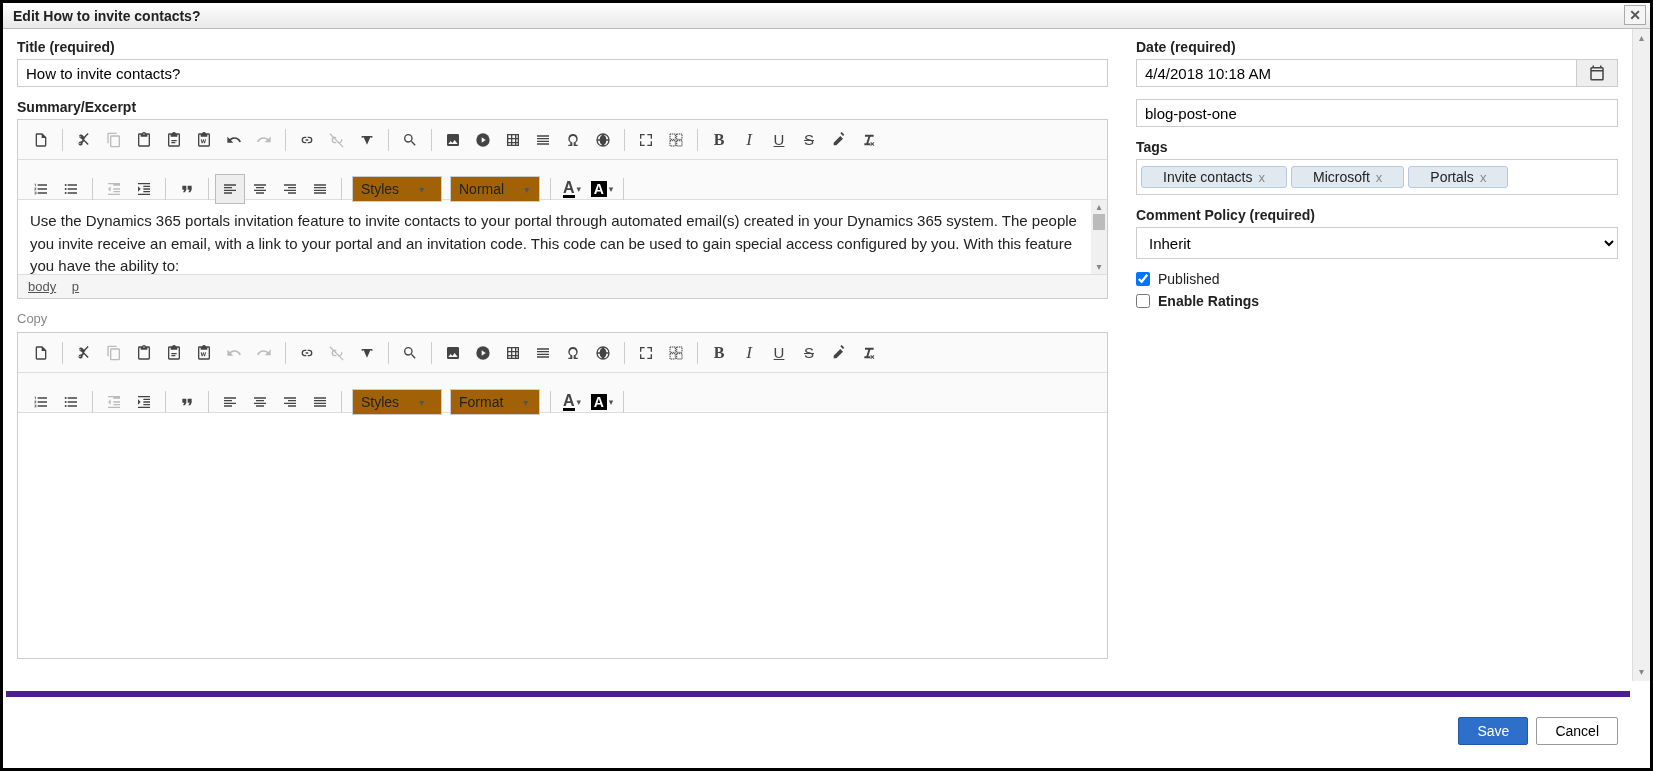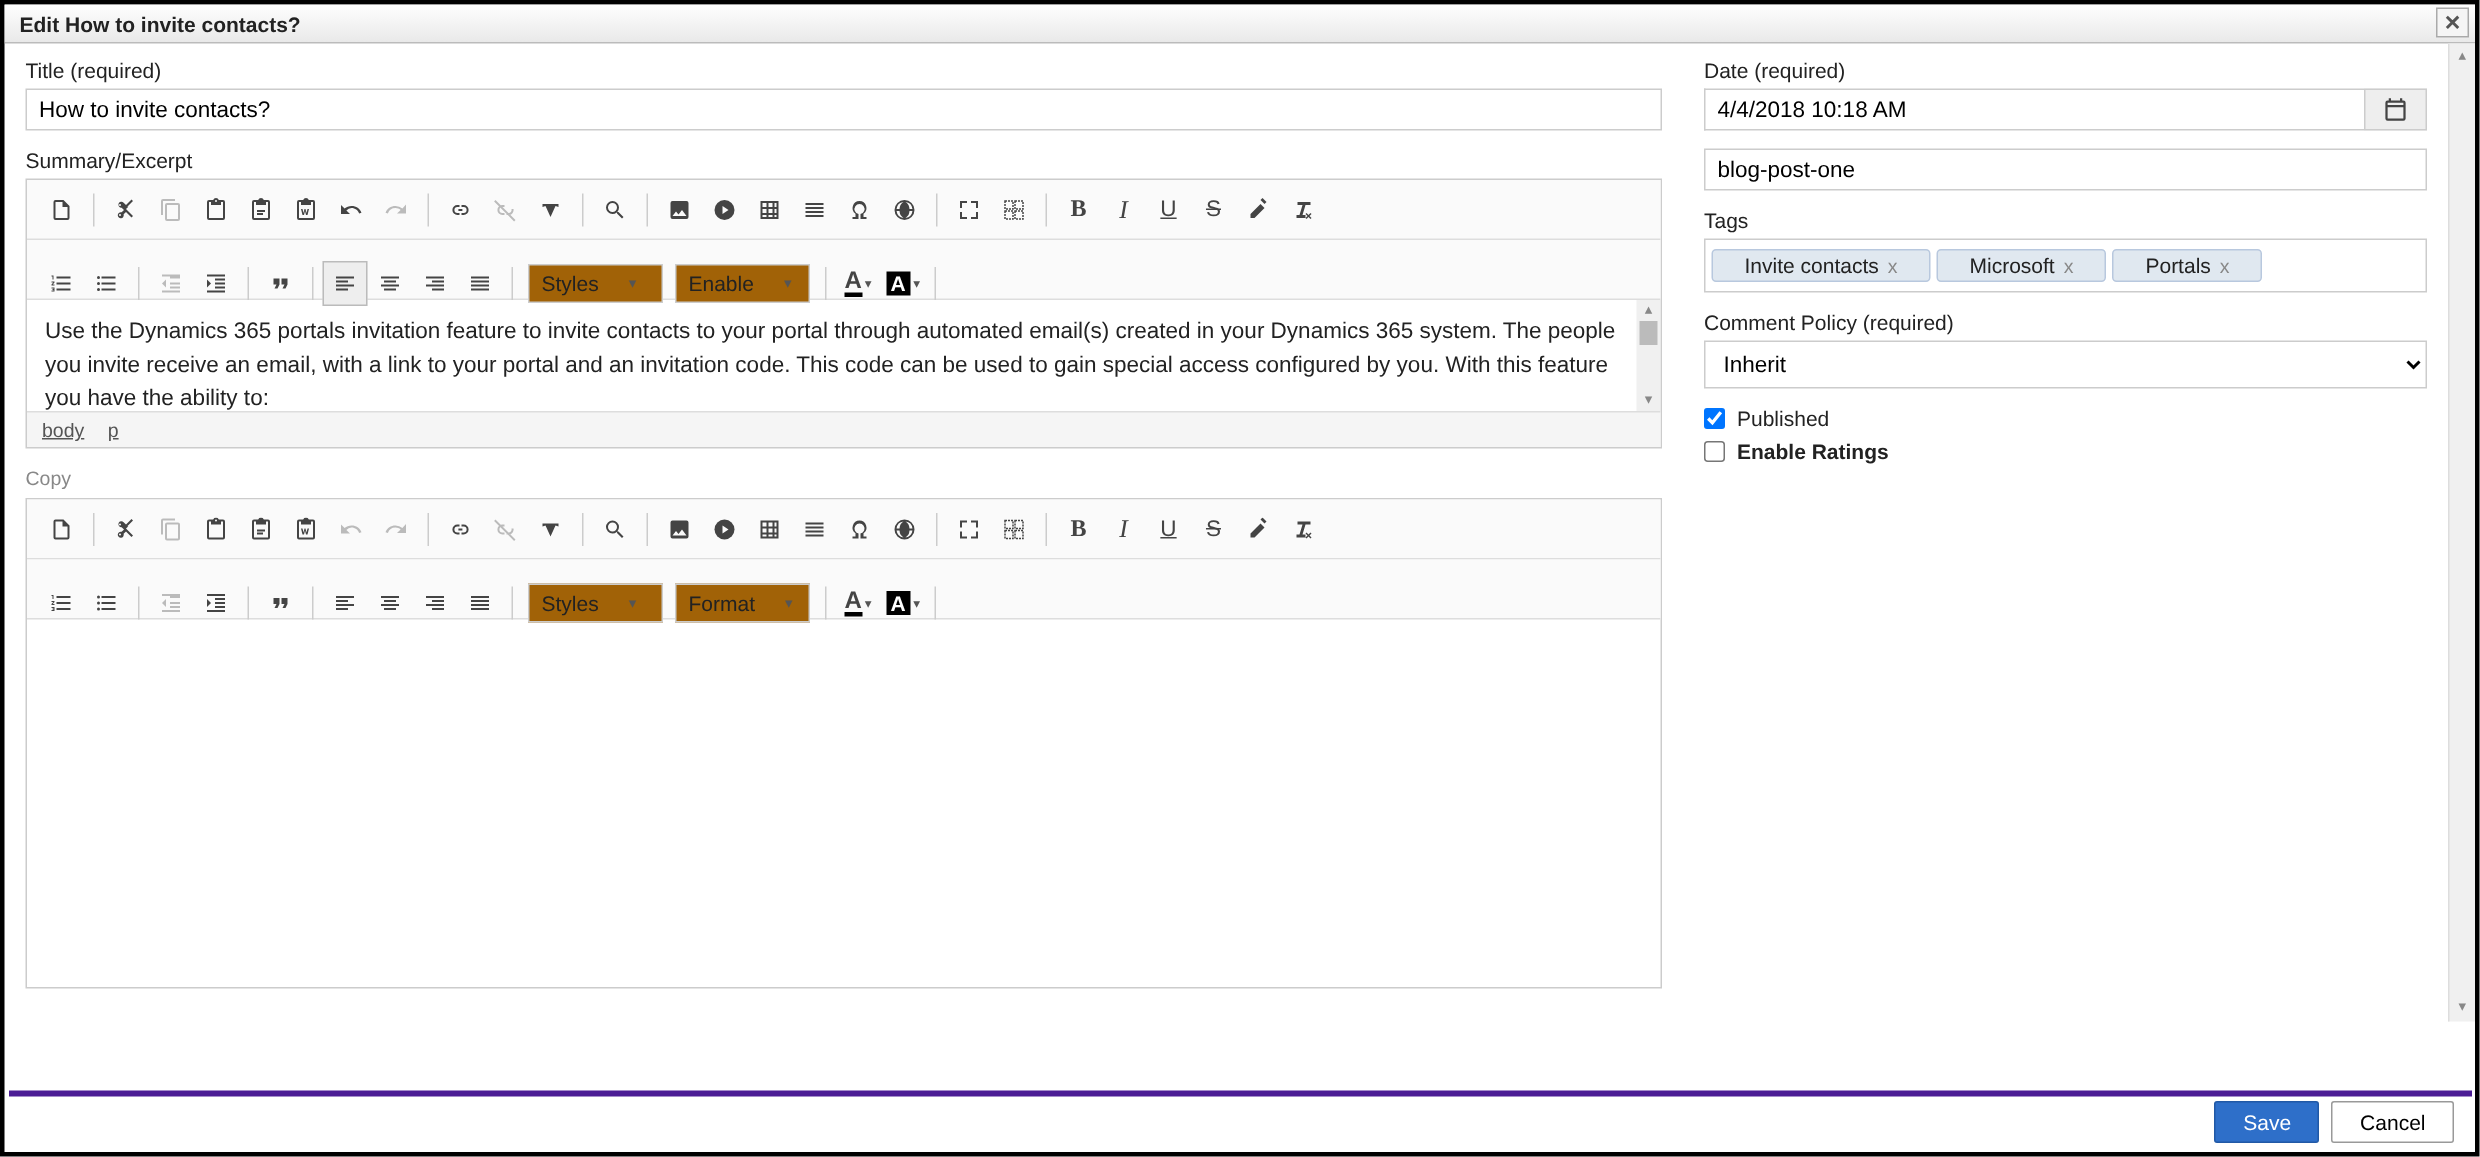--- a/index.html
+++ b/index.html
@@ -5,21 +5,21 @@
 * { box-sizing: border-box; margin: 0; padding: 0; }
 body { font-family: "Segoe UI", Arial, sans-serif; font-size: 14px; color: #222; background: #fff; border: 3px solid #000; width: 1653px; height: 771px; position: relative; overflow: hidden; }
 .modal-header { background: linear-gradient(#fefefe, #e9e9e9); border-bottom: 1px solid #bbb; padding: 4px 10px; font-weight: bold; position: relative; height: 26px; display: flex; align-items: center; }
 .modal-header .close { position: absolute; right: 4px; top: 2px; width: 22px; height: 20px; border: 1px solid #aaa; background: #f5f5f5; text-align: center; cursor: pointer; color: #555; font-weight: bold; line-height: 18px; }
 .content-wrap { display: flex; height: 652px; }
 .left-col { flex: 1; padding: 10px 14px; overflow: hidden; }
 .right-col { width: 510px; padding: 10px 14px; }
 .scrollbar-outer { width: 18px; background: #f0f0f0; border-left: 1px solid #ddd; position: relative; }
 .scrollbar-outer .arrow { height: 18px; color: #888; text-align: center; font-size: 10px; line-height: 18px; }
 .field-group { margin-bottom: 12px; }
-.field-label { font-weight: normal; display: block; margin-bottom: 4px; }
+.field-label { font-weight: bold; display: block; margin-bottom: 4px; }
 .text-input { width: 100%; border: 1px solid #ccc; padding: 6px 8px; font-size: 15px; height: 28px; }
 .editor { border: 1px solid #ccc; }
 .toolbar-row { display: flex; align-items: center; padding: 4px 8px; border-bottom: 1px solid #ddd; background: #fafafa; flex-wrap: wrap; gap: 0; height: 40px; }
 .toolbar-row:first-child { border-top: none; }
 .tb-btn { width: 30px; height: 30px; display: inline-flex; align-items: center; justify-content: center; cursor: pointer; color: #444; border: 1px solid transparent; }
 .tb-btn.active { border: 1px solid #bbb; background: #eee; }
 .tb-btn svg { width: 16px; height: 16px; fill: #444; }
 .tb-btn.disabled svg { fill: #bbb; }
 .tb-sep { width: 1px; height: 22px; background: #ccc; margin: 0 6px; }
 .tb-dropdown { border: 1px solid #ccc; background: #a16207; padding: 4px 8px; font-size: 14px; margin: 12px 4px; display: inline-flex; align-items: center; gap: 20px; cursor: pointer; min-width: 90px; justify-content: flex-start; }
@@ -39,21 +39,21 @@
 .date-group { display: flex; }
 .date-group .text-input { flex: 1; border-right: none; }
 .date-btn { width: 42px; border: 1px solid #ccc; background: #eee; display: flex; align-items: center; justify-content: center; cursor: pointer; }
 .date-btn svg { width: 18px; height: 18px; fill: #444; }
 .tags-box { border: 1px solid #ccc; padding: 4px; min-height: 36px; display: flex; flex-wrap: wrap; gap: 4px; align-items: center; }
 .tag { background: #e0e8f0; border: 1px solid #b8c8de; border-radius: 3px; padding: 2px 21px; display: inline-flex; align-items: center; gap: 6px; font-size: 14px; }
 .tag .x { color: #888; cursor: pointer; font-weight: normal; font-size: 13px; }
 .select-input { width: 100%; border: 1px solid #ccc; padding: 5px 8px; font-size: 15px; height: 32px; background: #fff; }
 .check-row { display: flex; align-items: center; gap: 8px; margin: 6px 0; }
 .check-row input { width: 14px; height: 14px; }
-.footer-bar { position: absolute; bottom: 3px; left: 3px; right: 2px; border-top: 4px solid #4c1d95; padding: 3px 12px; display: flex; justify-content: flex-end; gap: 8px; background: #fff; }
+.footer-bar { position: absolute; bottom: 3px; left: 3px; right: 20px; border-top: 6px solid #4c1d95; padding: 20px 12px; display: flex; justify-content: flex-end; gap: 8px; background: #fff; }
 .btn { padding: 5px 18px; border: 1px solid #999; background: #fff; cursor: pointer; border-radius: 2px; font-size: 14px; }
 .btn.primary { background: #2e6fc9; color: #fff; border-color: #2159a6; }
 .copy-label { font-size: 13px; color: #888; margin-top: 8px; margin-bottom: 6px; }
 .editor.copy .editor-body2 { height: 250px; }
 .b-bold{font-weight:bold;font-size:16px;font-family:serif;} .b-italic{font-style:italic;font-family:serif;font-size:17px;} .b-u{text-decoration:underline;font-size:15px;} .b-s{text-decoration:line-through;font-size:15px;}
 </style>
 </head>
 <body>
 
 <div class="modal-header">
@@ -252,21 +252,21 @@
           <span class="tb-btn">
               <svg viewBox="0 0 24 24">
                 <path d="M3 5h18v2H3zm0 4h18v2H3zm0 4h18v2H3zm0 4h18v2H3z"></path>
               </svg>
             </span>
           <span class="tb-sep"></span>
           <span class="tb-dropdown">
               <span>Styles</span>
             </span>
           <span class="tb-dropdown">
-              <span>Enable</span>
+              <span>Normal</span>
             </span>
           <span class="tb-sep"></span>
           <span class="tb-btn color-btn">
               <span class="A">A</span>
             </span>
           <span class="tb-btn color-btn">
               <span class="bg-A">A</span>
             </span>
           <span class="tb-sep"></span>
         </div>

